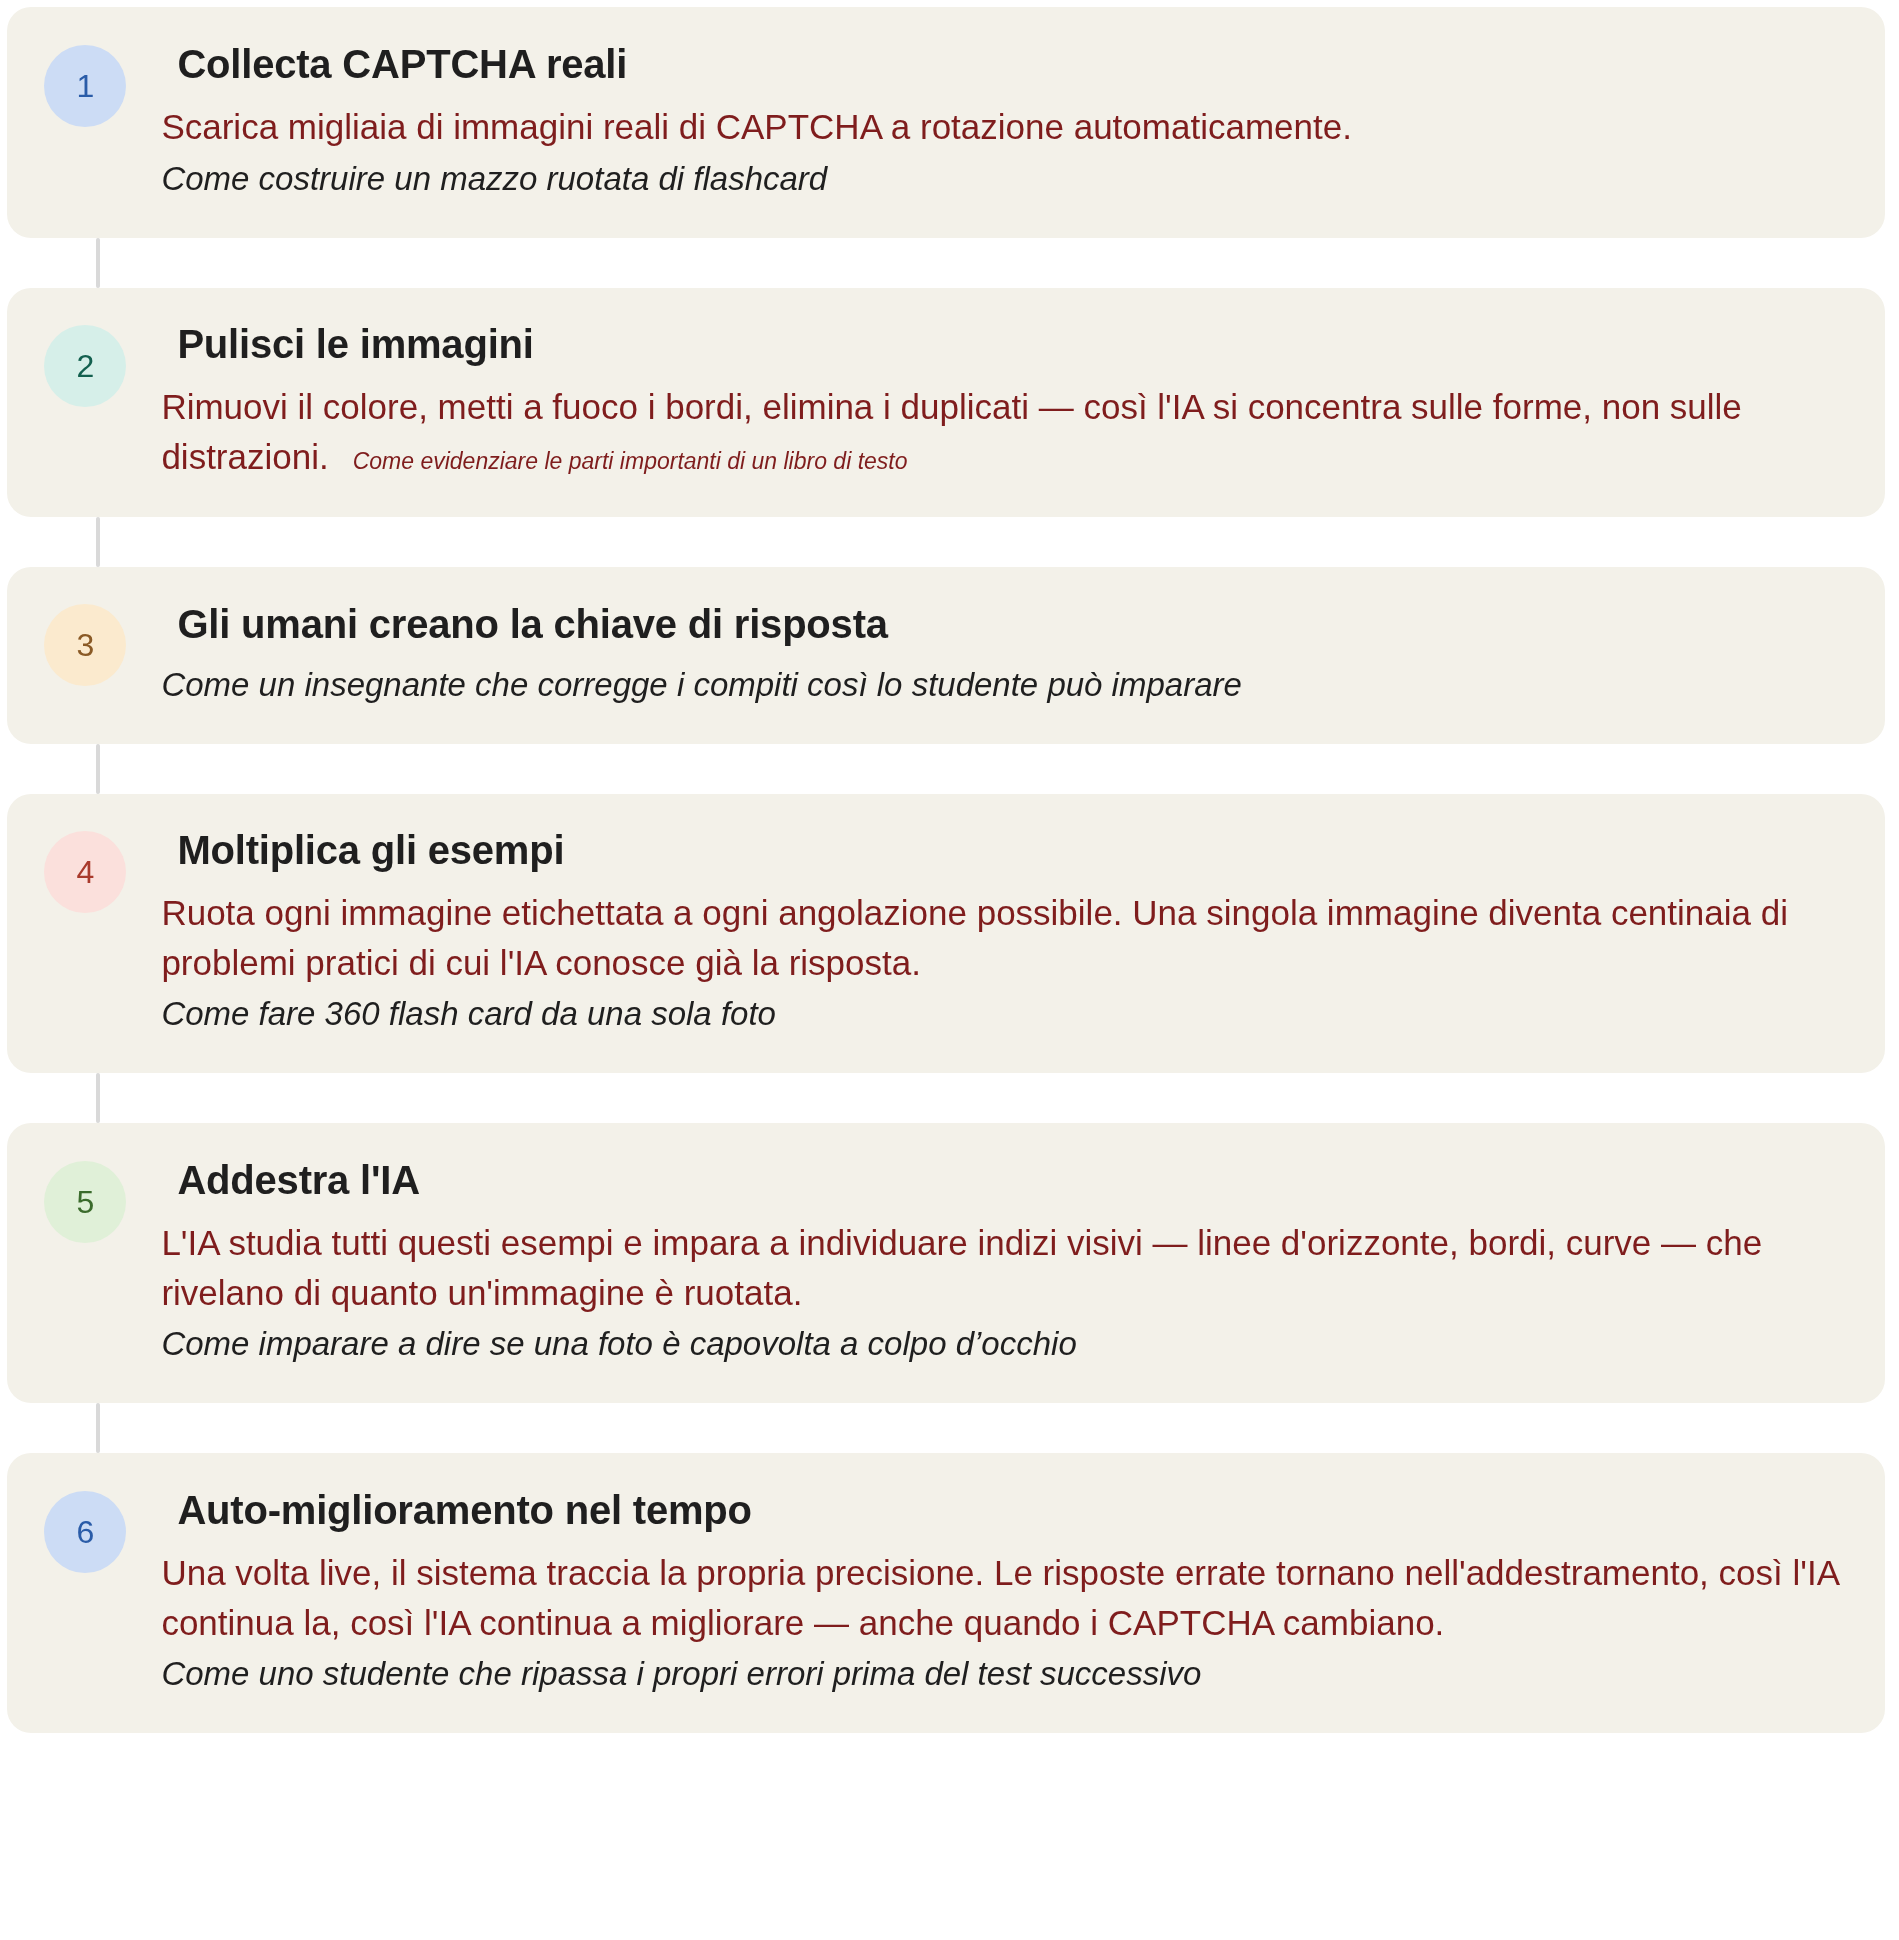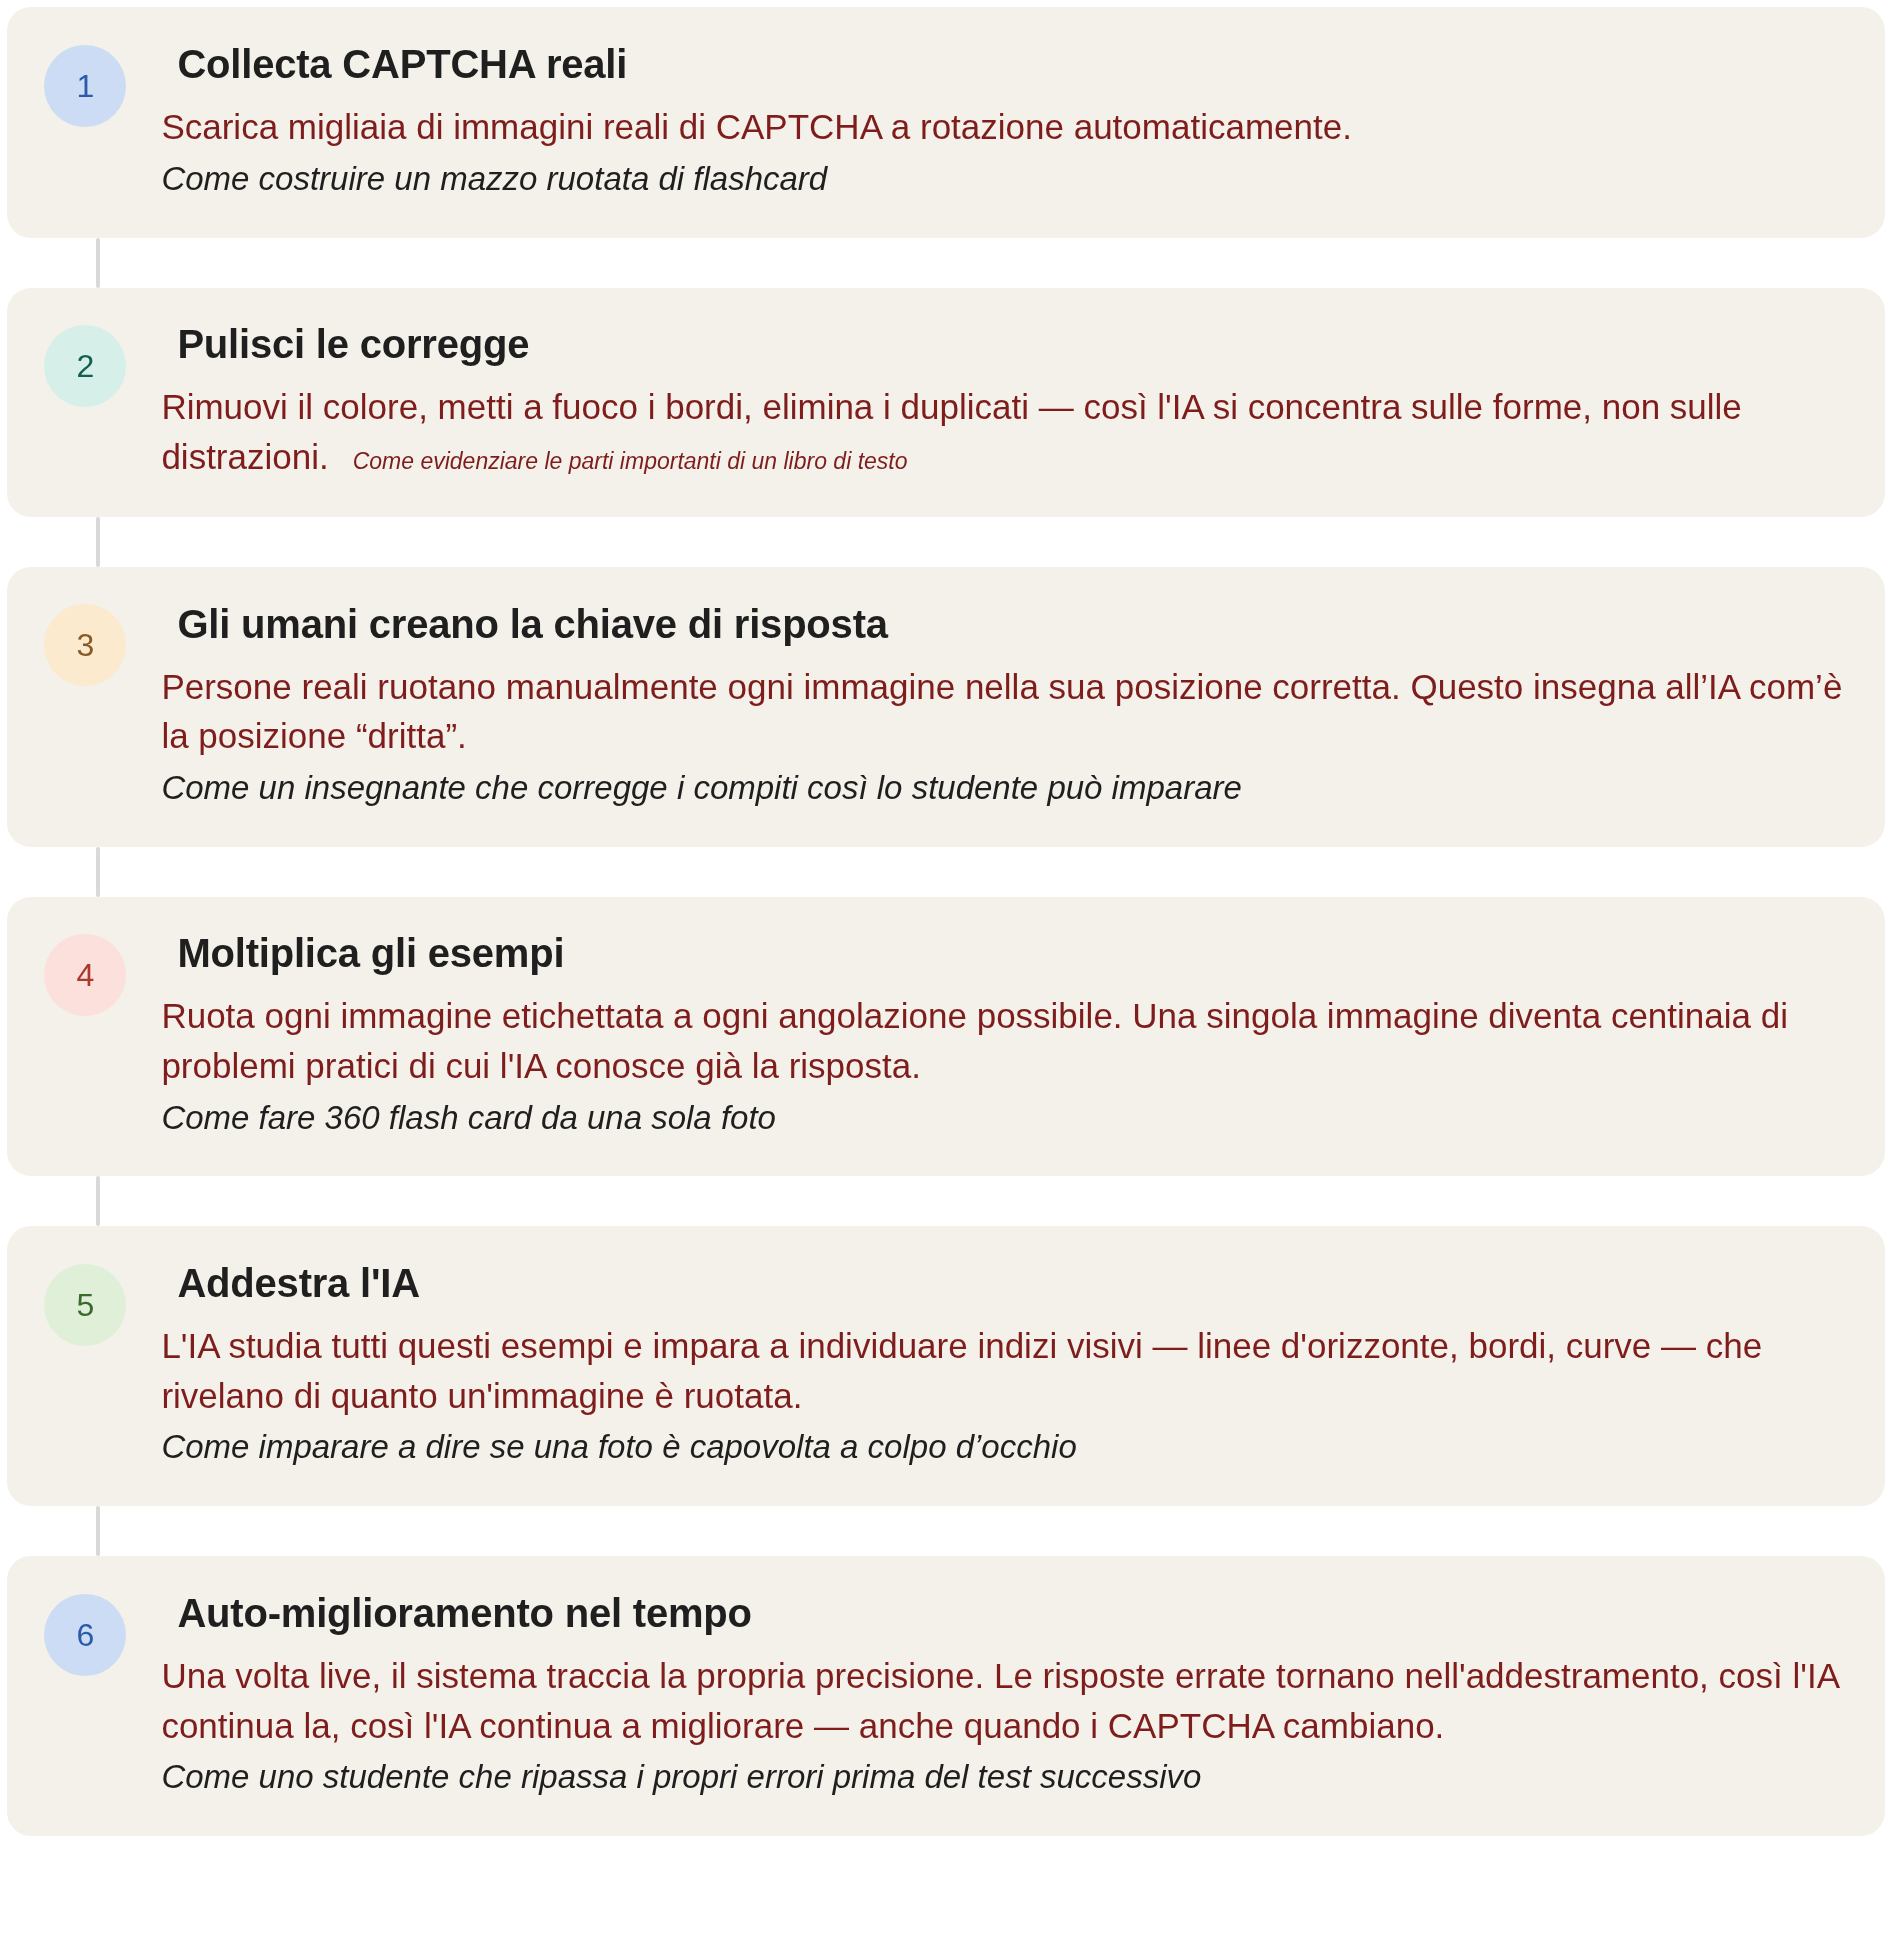--- a/index.html
+++ b/index.html
@@ -108,32 +108,31 @@
         <div class="step-body">Scarica migliaia di immagini reali di CAPTCHA a rotazione automaticamente.</div>
         <div class="step-analogy">Come costruire un mazzo ruotata di flashcard</div>
       </div>
     </div>
     <div style="position: relative; height: 50px;">
       <div class="connector" style="top: 0px; bottom: 0px; background: rgb(217, 217, 217);"></div>
     </div>
     <div class="step" style="background: rgb(243, 241, 233);">
       <div class="badge" style="background: rgb(214, 239, 233); color: rgb(19, 96, 79);">2</div>
       <div class="content">
-        <div class="step-title">Pulisci le corregge</div>
+        <div class="step-title">Pulisci le immagini</div>
         <div class="step-body"><span>Rimuovi il colore, metti a fuoco i bordi, elimina i duplicati — così l'IA si concentra sulle forme, non sulle distrazioni.</span><span class="inline-analogy">Come evidenziare le parti importanti di un libro di testo</span></div>
       </div>
     </div>
     <div style="position: relative; height: 50px;">
       <div class="connector" style="top: 0px; bottom: 0px; background: rgb(217, 217, 217);"></div>
     </div>
     <div class="step" style="background: rgb(243, 241, 233);">
       <div class="badge" style="background: rgb(251, 234, 206); color: rgb(138, 90, 38);">3</div>
       <div class="content">
         <div class="step-title">Gli umani creano la chiave di risposta</div>
-        <div class="step-body">Persone reali ruotano manualmente ogni immagine nella sua posizione corretta. Questo insegna all’IA com’è la posizione “dritta”.</div>
         <div class="step-analogy">Come un insegnante che corregge i compiti così lo studente può imparare</div>
       </div>
     </div>
     <div style="position: relative; height: 50px;">
       <div class="connector" style="top: 0px; bottom: 0px; background: rgb(217, 217, 217);"></div>
     </div>
     <div class="step" style="background: rgb(243, 241, 233);">
       <div class="badge" style="background: rgb(251, 224, 220); color: rgb(169, 58, 44);">4</div>
       <div class="content">
         <div class="step-title">Moltiplica gli esempi</div>

